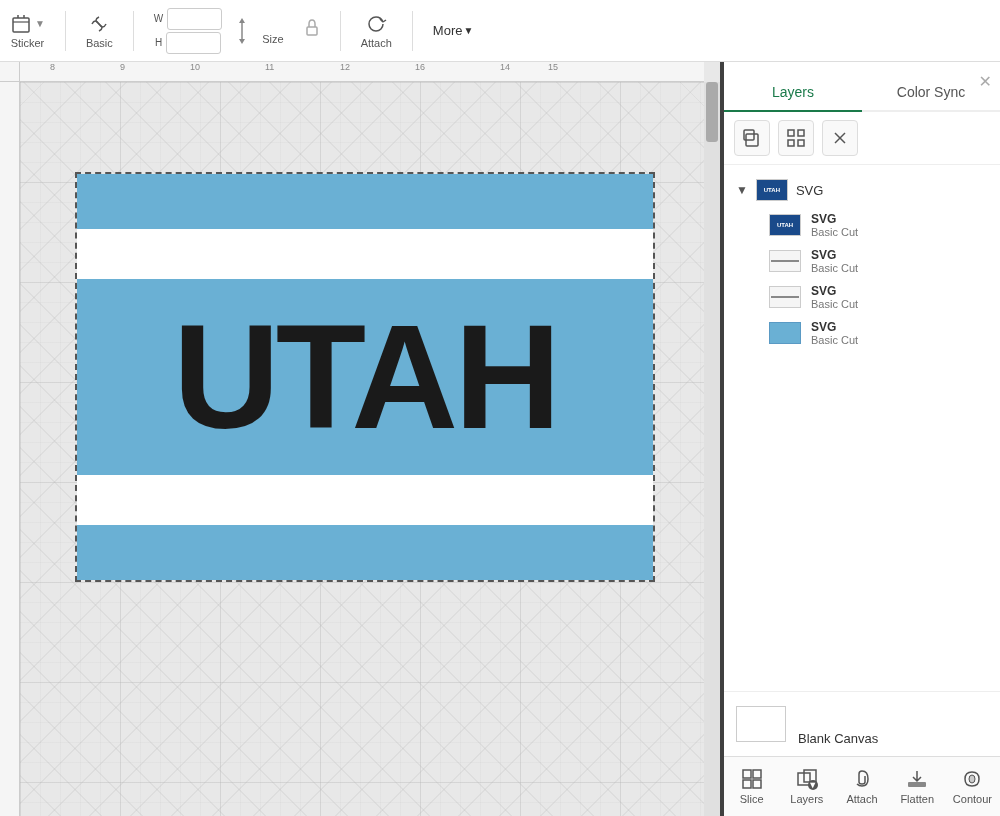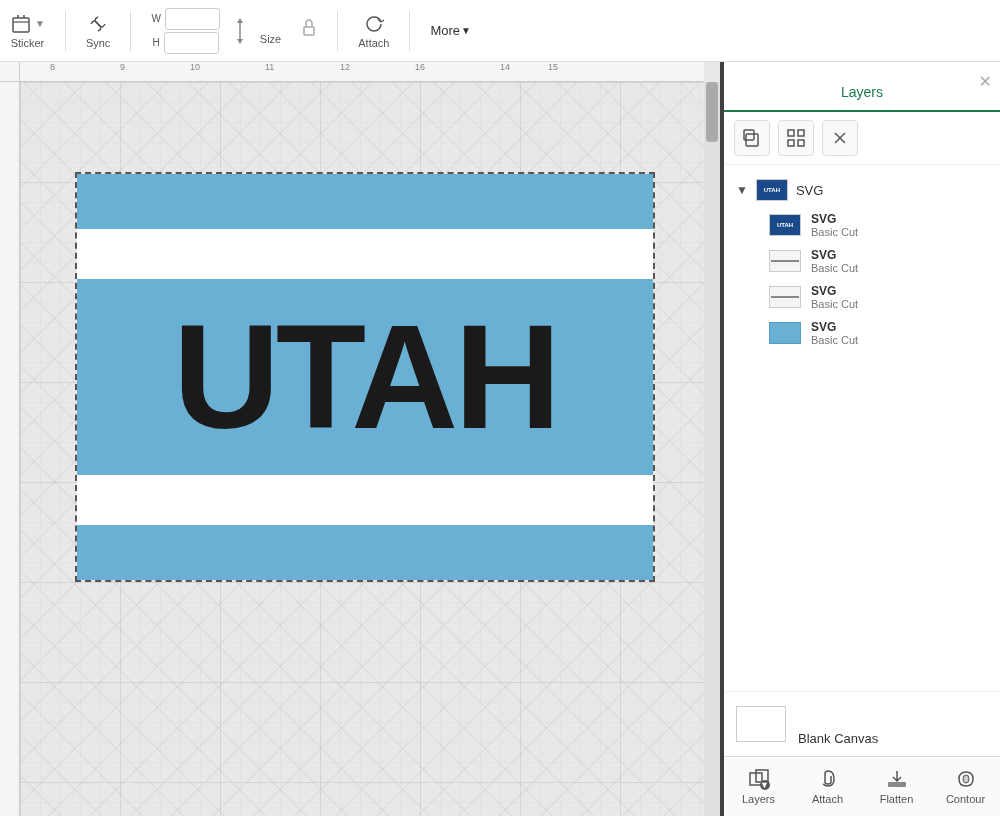--- a/index.html
+++ b/index.html
@@ -404,21 +404,21 @@
     <span>Sticker</span>
   </div>
 
   <div class="toolbar-sep"></div>
 
   <div class="toolbar-item">
     <svg width="22" height="22" viewBox="0 0 22 22">
       <path d="M4 11 Q7 5 11 11 Q15 17 18 11" fill="none" stroke="#555" stroke-width="1.5"></path>
       <path d="M11 4 Q5 7 11 11 Q17 15 11 18" fill="none" stroke="#555" stroke-width="1.5"></path>
     </svg>
-    <span>Sync</span>
+    <span>Basic</span>
   </div>
 
   <div class="toolbar-sep"></div>
 
   <div class="toolbar-group">
     <div style="display:flex;flex-direction:column;align-items:center;gap:2px">
       <div style="display:flex;align-items:center;gap:4px">
         <span style="font-size:10px;color:#555">W</span>
         <div style="width:55px;height:22px;border:1px solid #ccc;border-radius:3px;background:#fff;display:flex;align-items:center;padding:0 4px">
           <span style="font-size:11px;color:#333"></span>
@@ -505,20 +505,23 @@
     </div>
 
   </div>
 
   <div class="right-panel">
 
     <div class="panel-tabs">
       <div class="panel-tab active">
         <span>Layers</span>
       </div>
+      <div class="panel-tab">
+        <span>Color Sync</span>
+      </div>
       <div class="panel-tab-close">✕</div>
     </div>
 
     <div class="panel-icons">
       <div class="panel-icon-btn">
         <svg width="20" height="20" viewBox="0 0 20 20">
           <rect x="4" y="6" width="12" height="12" rx="1" fill="none" stroke="#555" stroke-width="1.5"></rect>
           <rect x="2" y="2" width="10" height="10" rx="1" fill="none" stroke="#555" stroke-width="1.5"></rect>
         </svg>
       </div>
@@ -590,20 +593,29 @@
 
     <div class="blank-canvas-section">
       <div class="blank-canvas-row">
         <div class="blank-canvas-thumb"></div>
         <span class="blank-canvas-label">Blank Canvas</span>
       </div>
     </div>
 
     <div class="bottom-actions">
 
+      <button class="action-btn">
+        <svg width="22" height="22" viewBox="0 0 22 22">
+          <rect x="2" y="2" width="8" height="8" fill="none" stroke="#555" stroke-width="1.5"></rect>
+          <rect x="12" y="2" width="8" height="8" fill="none" stroke="#555" stroke-width="1.5"></rect>
+          <rect x="2" y="12" width="8" height="8" fill="none" stroke="#555" stroke-width="1.5"></rect>
+          <rect x="12" y="12" width="8" height="8" fill="none" stroke="#555" stroke-width="1.5"></rect>
+        </svg>
+        <span>Slice</span>
+      </button>
 
       <button class="action-btn">
         <div style="position:relative;width:22px;height:22px">
           <svg width="22" height="22" viewBox="0 0 22 22">
             <rect x="2" y="5" width="12" height="12" fill="none" stroke="#555" stroke-width="1.5"></rect>
             <rect x="8" y="2" width="12" height="12" fill="none" stroke="#555" stroke-width="1.5"></rect>
           </svg>
           <span style="position:absolute;bottom:0;right:0;font-size:9px;background:#555;color:#fff;border-radius:50%;width:10px;height:10px;display:flex;align-items:center;justify-content:center;line-height:1">▼</span>
         </div>
         <span>Layers</span>

